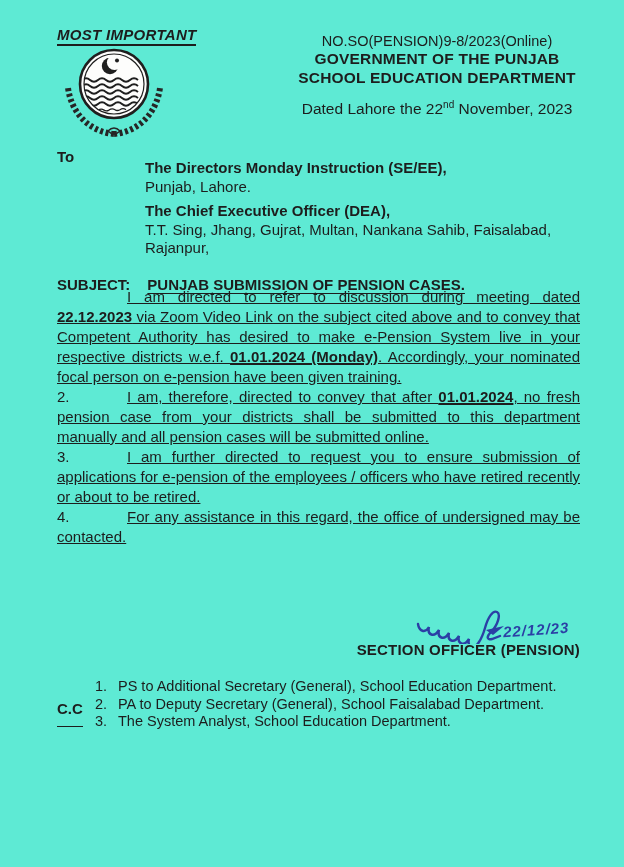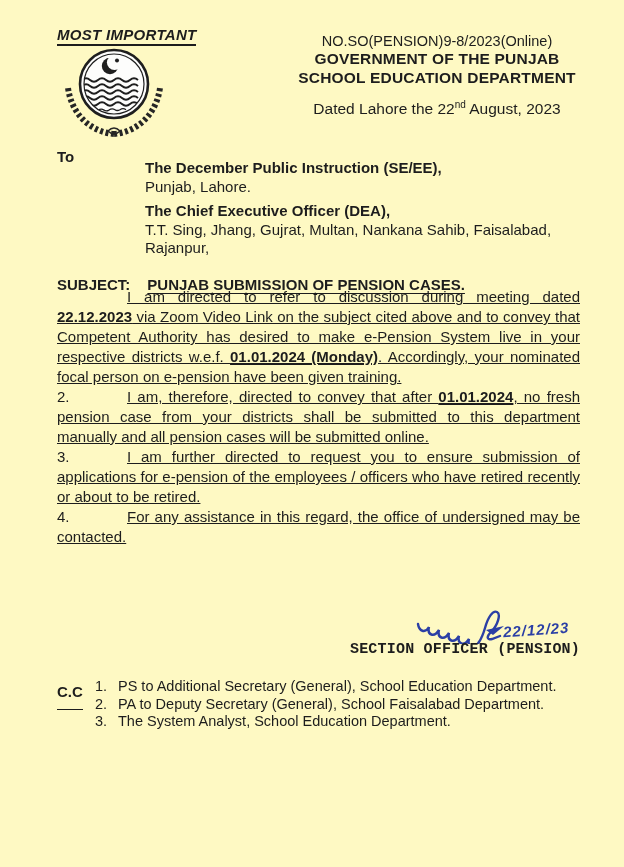--- a/index.html
+++ b/index.html
@@ -3,21 +3,21 @@
 <meta charset="utf-8">
 <style>
   * { margin: 0; padding: 0; box-sizing: border-box; }
   html, body { width: 624px; background: #ffffff; }
   body { font-family: "Liberation Sans", sans-serif; }
 
   .page {
     position: relative;
     width: 624px;
     height: 867px;
-    background: #fef9c3;
+    background: #5eead4;
     color: #1d1d1d;
     overflow: hidden;
   }
 
   
   .classification {
     position: absolute; left: 57px; top: 26px;
     font-size: 15px; font-weight: bold; font-style: italic;
     letter-spacing: 0.3px;
     border-bottom: 2px solid #1d1d1d;
@@ -56,26 +56,26 @@
 
   
   .sig-scribble { position: absolute; left: 414px; top: 588px; width: 122px; height: 56px; }
   .sig-date {
     position: absolute; left: 503px; top: 621px;
     font-size: 15px; font-style: italic; font-weight: bold;
     color: #2b3fa5; transform: rotate(-4deg); letter-spacing: 1px;
   }
   .designation {
     position: absolute; right: 44px; top: 641px;
-    font-size: 15px; font-weight: bold; letter-spacing: 0.2px; font-family: Liberation Mono, monospace;
+    font-size: 15px; font-weight: bold; letter-spacing: 0.2px;
   }
 
   
   .cc-label {
-    position: absolute; left: 57px; top: 683px;
+    position: absolute; left: 57px; top: 700px;
     font-size: 15px; font-weight: bold;
     border-bottom: 1.5px solid #1d1d1d; padding-bottom: 9px;
   }
   .cc-list { position: absolute; left: 95px; top: 678px; font-size: 14.5px; line-height: 17.5px; }
   .cc-item { display: flex; }
   .cc-num { width: 23px; flex: none; }
 </style>
 </head>
 <body>
 
@@ -112,27 +112,27 @@
 
         <path d="M40,66.5 q3,-2.4 6,-0.4 q2,1.6 5,0 q3,-2.4 6,-0.4 q2,1.6 5,0 q3,-2 6,0" fill="none" stroke="#1f1f1f" stroke-width="1.3"></path>
       </g>
     </svg>
   </div>
 
   <div class="header-right">
     <div class="ref-no">NO.SO(PENSION)9-8/2023(Online)</div>
     <div class="org-line">GOVERNMENT OF THE PUNJAB</div>
     <div class="org-line">SCHOOL EDUCATION DEPARTMENT</div>
-    <div class="date-line"><span>Dated Lahore the 22</span><sup>nd</sup><span> August, 2023</span></div>
+    <div class="date-line"><span>Dated Lahore the 22</span><sup>nd</sup><span> November, 2023</span></div>
   </div>
 
   <div class="to-label">To</div>
   <div class="recipients">
     <div class="recipient-group">
-      <div class="recipient-title">The December Public Instruction (SE/EE),</div>
+      <div class="recipient-title">The Directors Monday Instruction (SE/EE),</div>
       <div>Punjab, Lahore.</div>
     </div>
     <div class="recipient-group">
       <div class="recipient-title">The Chief Executive Officer (DEA),</div>
       <div>T.T. Sing, Jhang, Gujrat, Multan, Nankana Sahib, Faisalabad, Rajanpur,</div>
     </div>
   </div>
 
   <div class="subject-row">
     <span class="subject-label">SUBJECT:</span><span class="subject-text">PUNJAB SUBMISSION OF PENSION CASES.</span>

